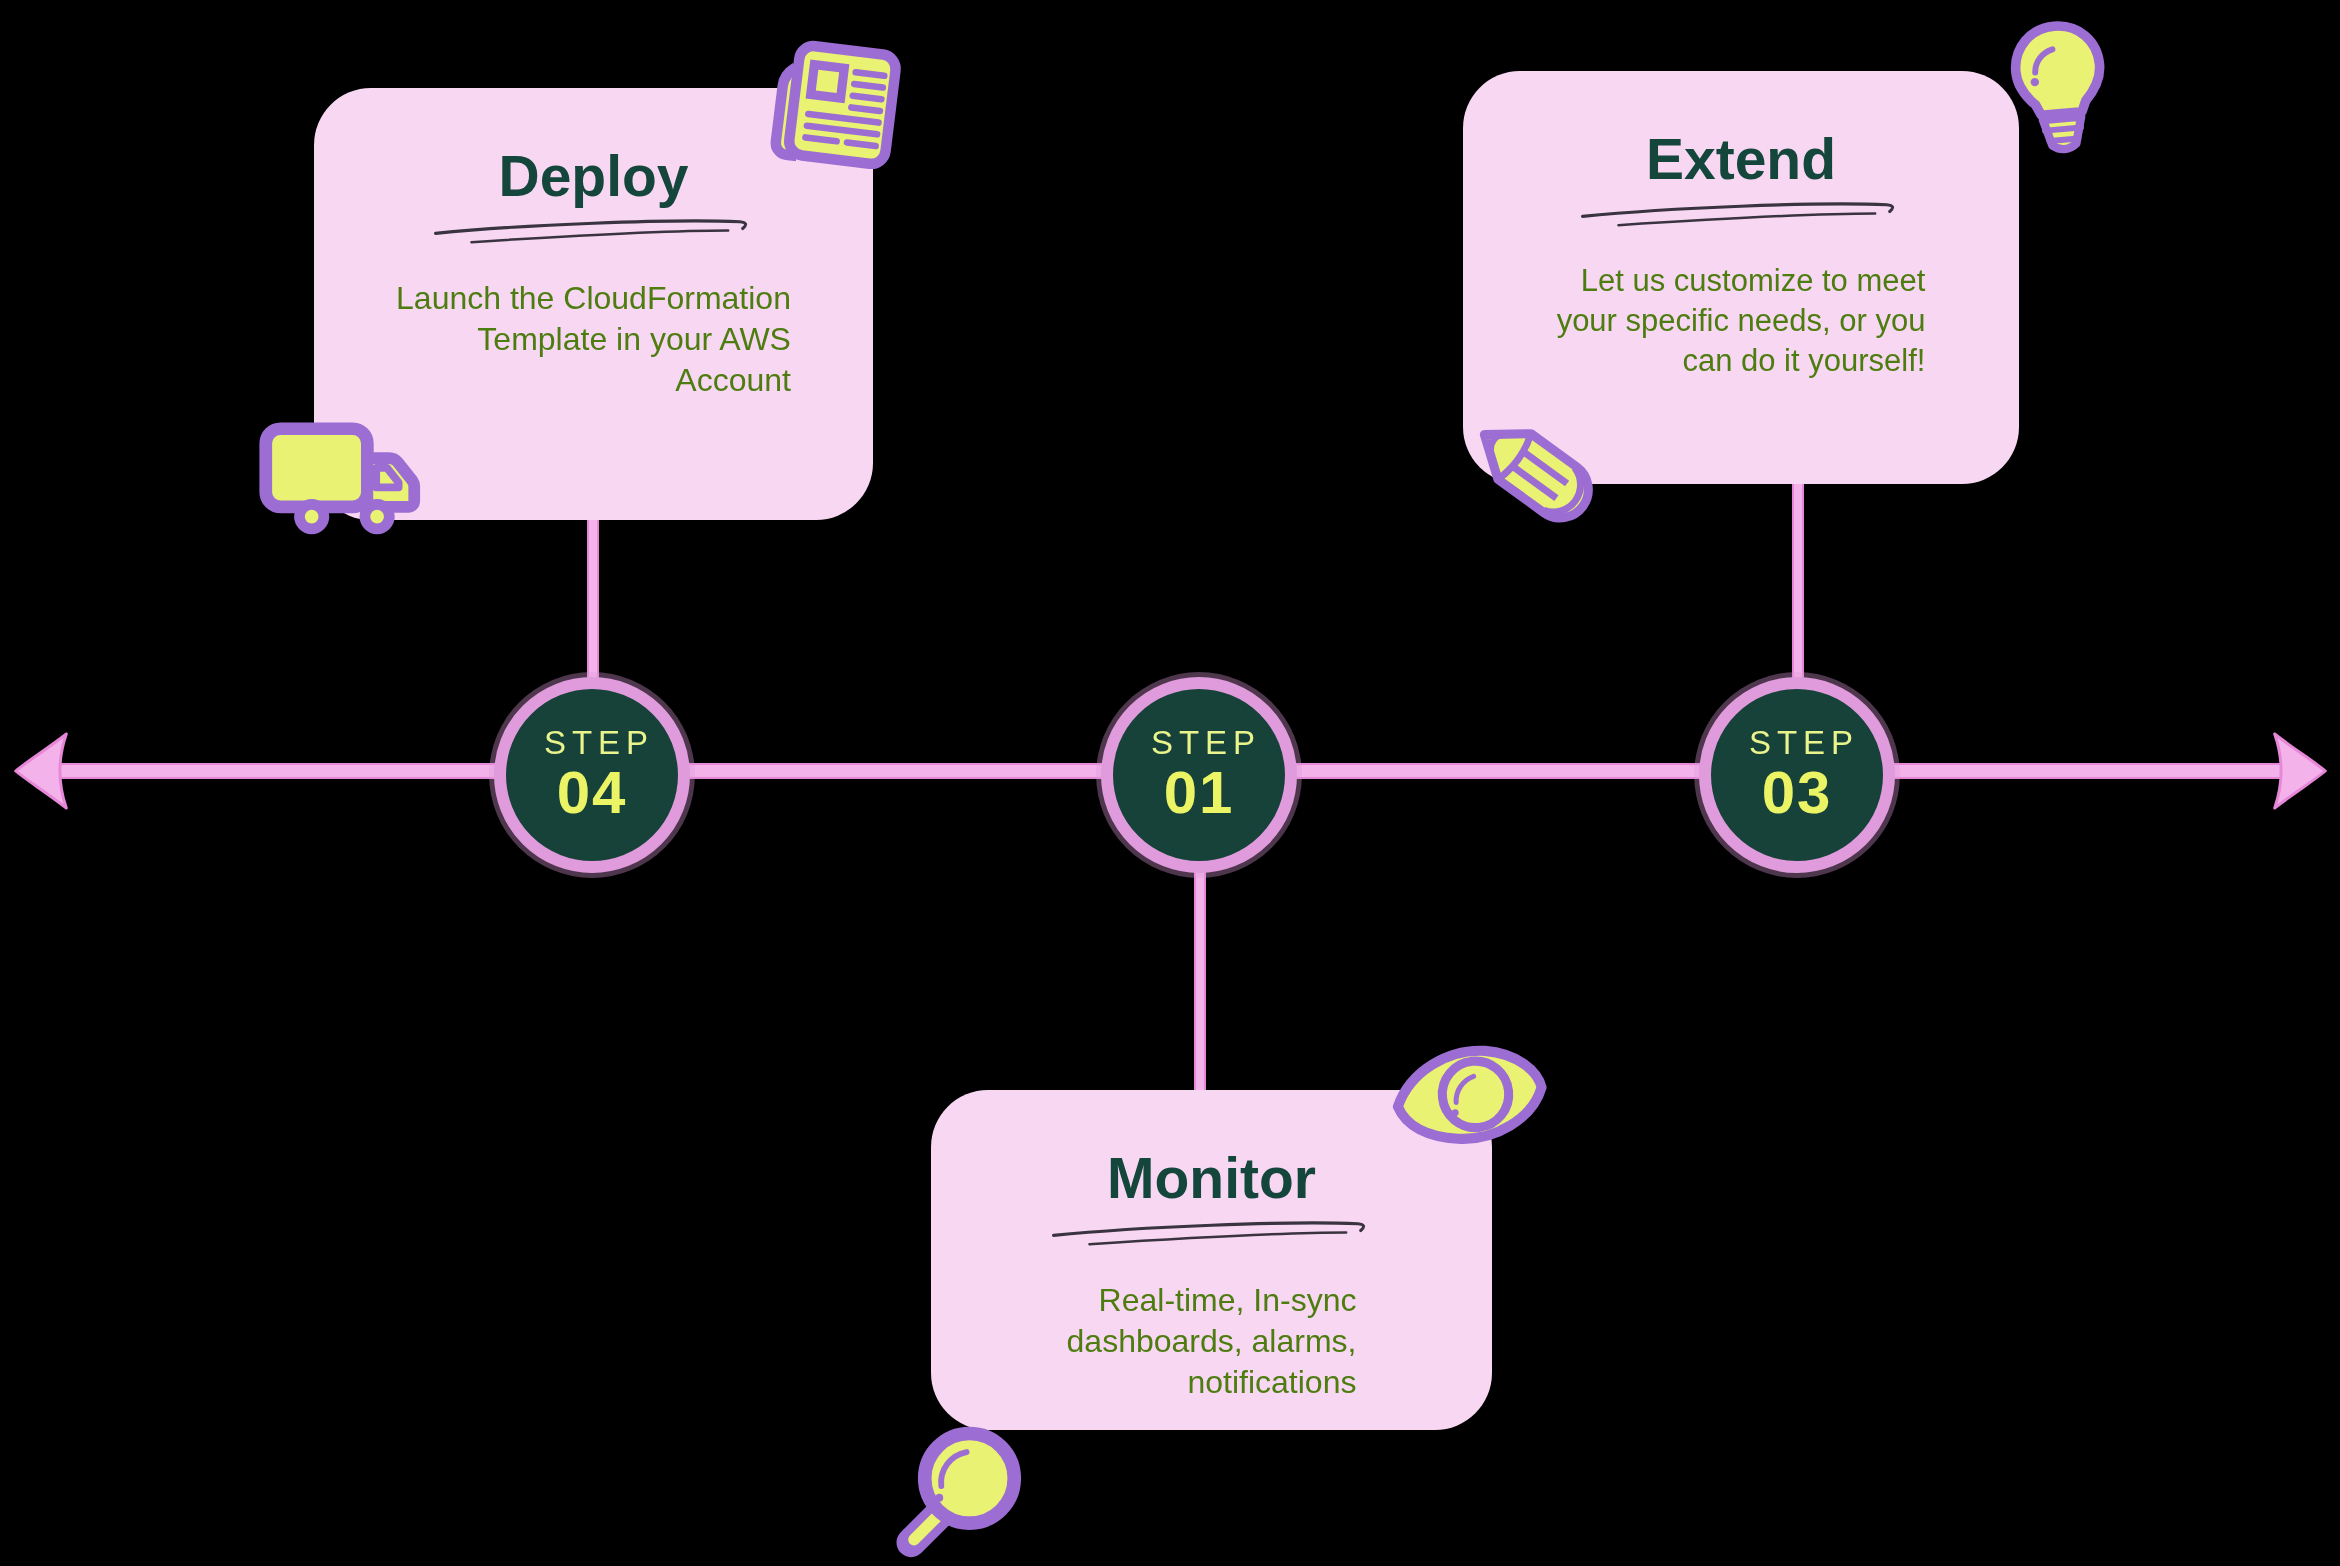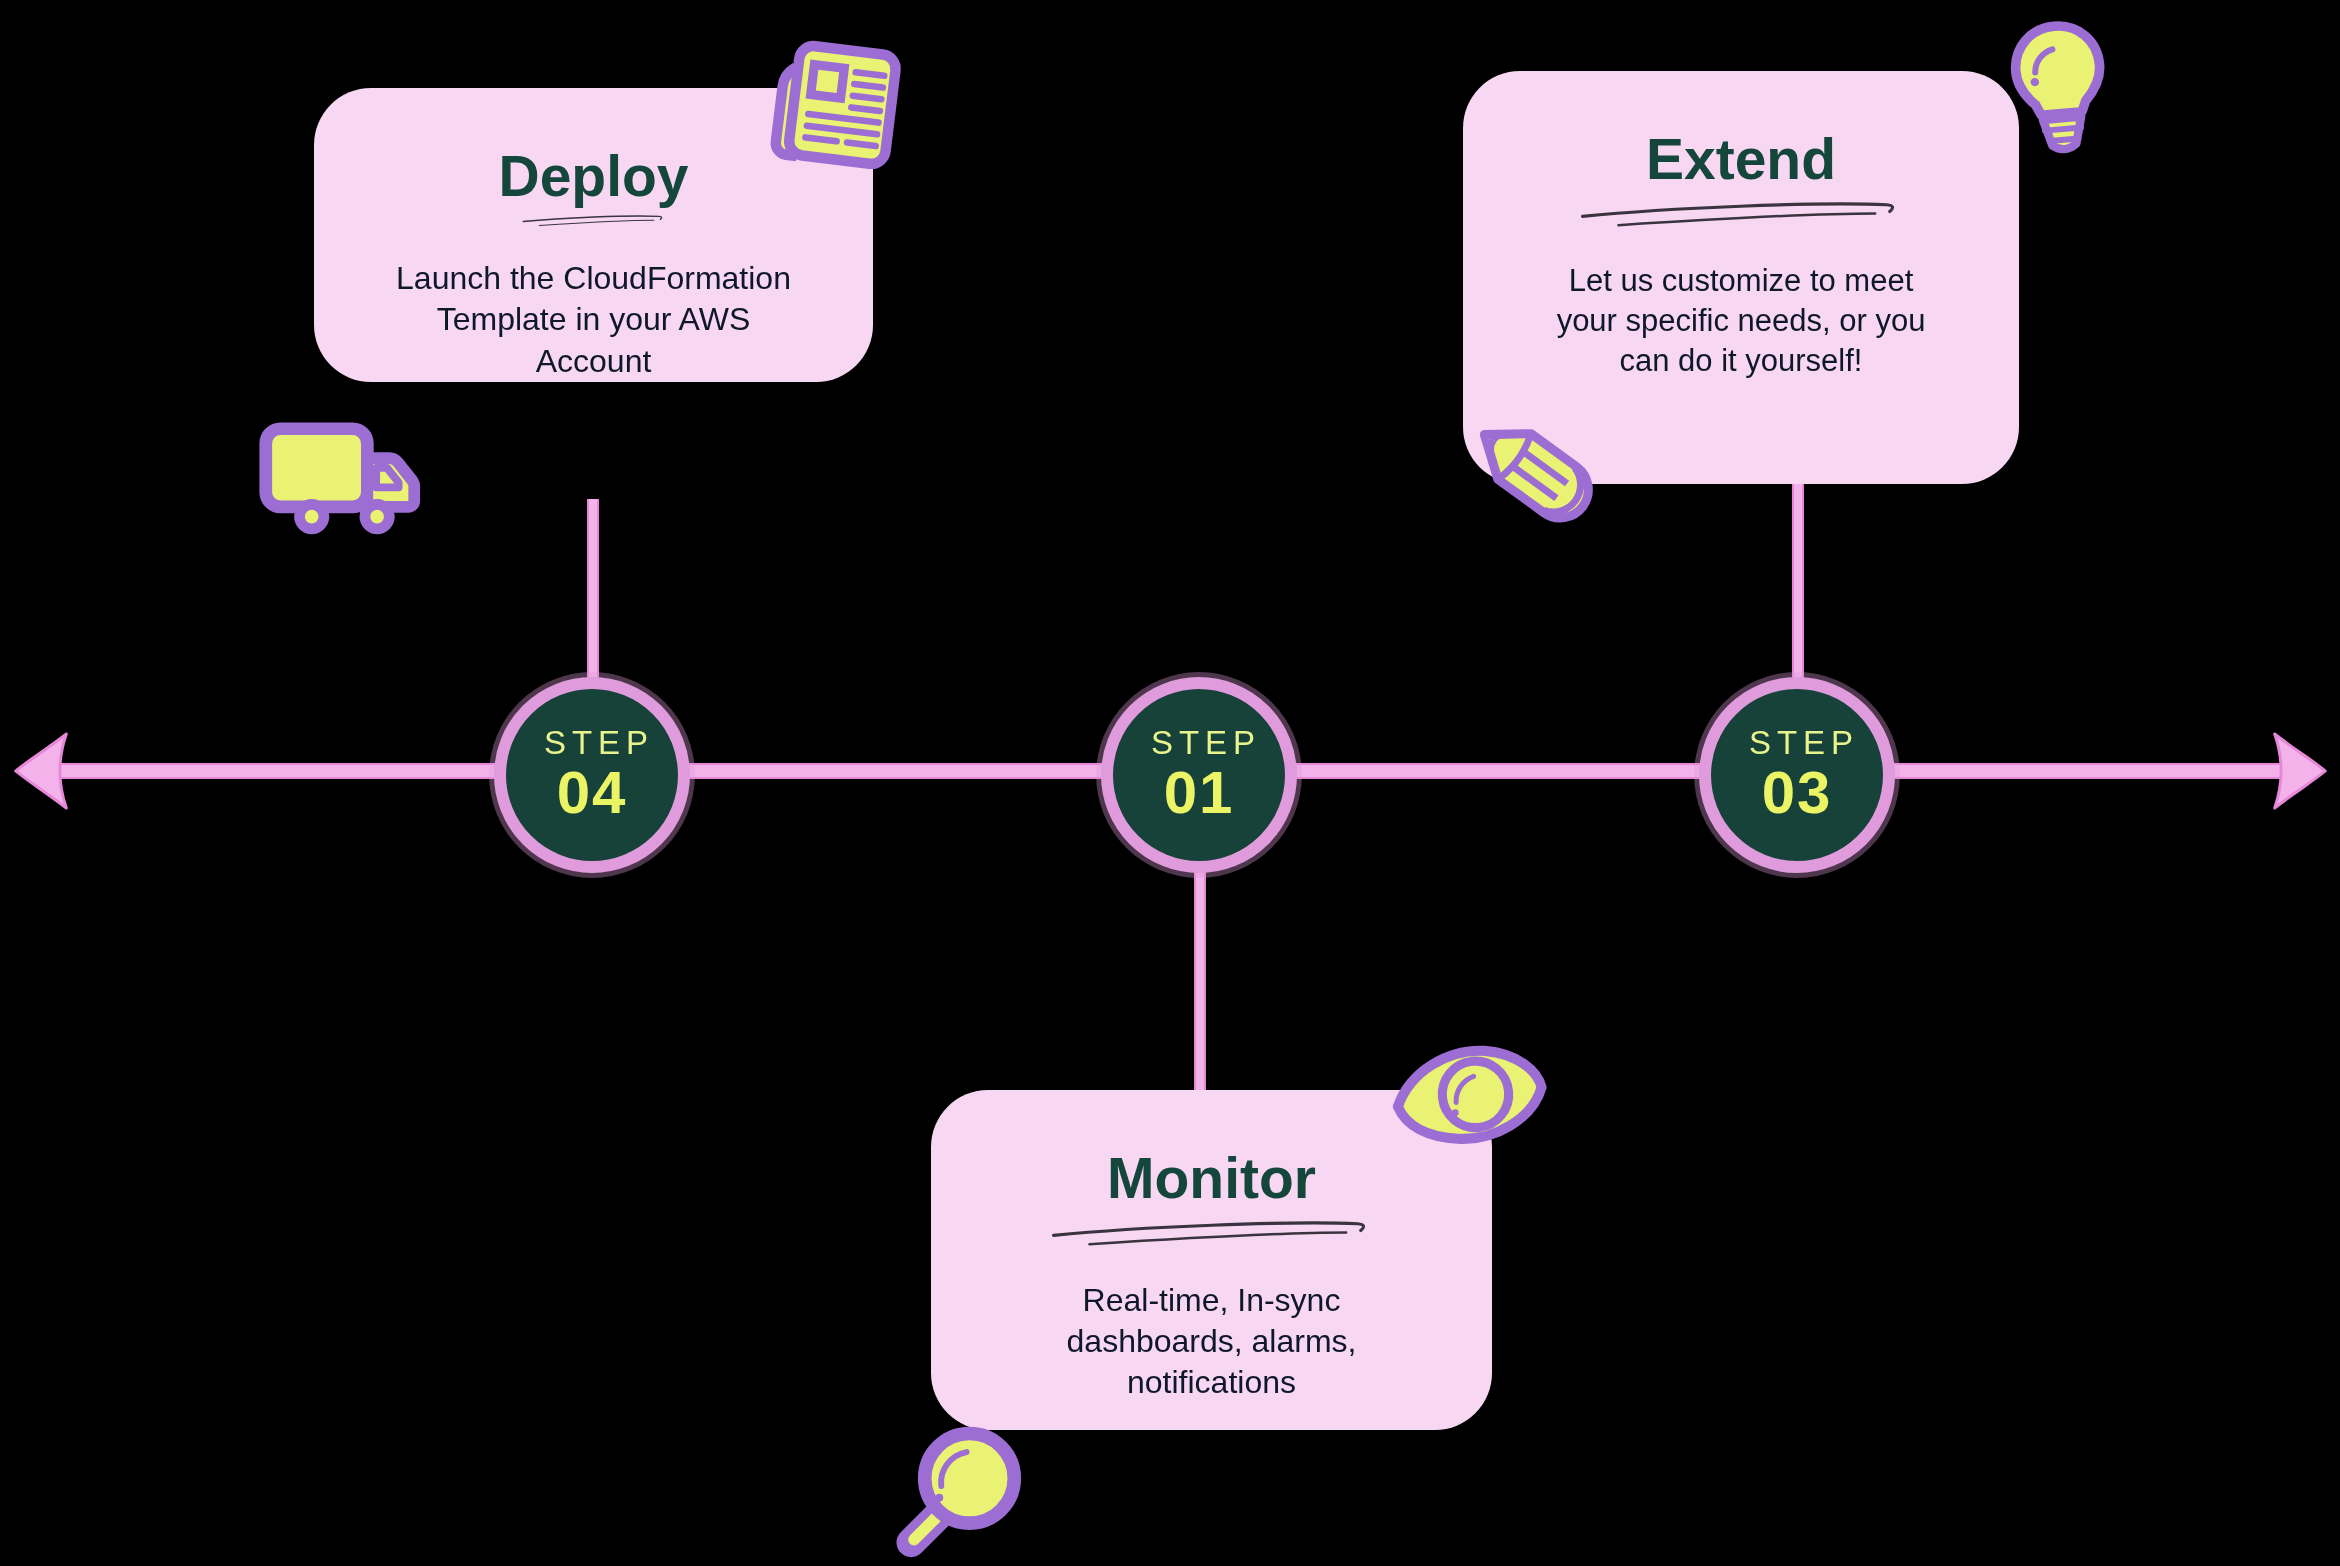--- a/index.html
+++ b/index.html
@@ -65,32 +65,32 @@
   
   .card {
     position: absolute;
     background: #F8D7F3;
     border-radius: 57px;
     display: flex; flex-direction: column; align-items: center;
     box-sizing: border-box;
     padding-top: 57px;
     z-index: 2;
   }
-  .card.deploy  { left: 314px;  top: 88px;   width: 559px; height: 294px; }
+  .card.deploy  { left: 314px;  top: 88px;   width: 559px; height: 432px; }
   .card.monitor { left: 931px;  top: 1090px; width: 561px; height: 340px; }
   .card.extend  { left: 1463px; top: 71px;   width: 556px; height: 413px; }
   .card-title {
     color: #14463C; font-size: 57px; font-weight: bold;
     line-height: 1.1; text-align: center;
   }
   .scribble { margin-top: 3.9px; }
   .card-body {
     margin-top: 31px;
-    color: #0f172a; font-size: 32px; line-height: 1.29;
-    text-align: center; white-space: pre;
+    color: #4d7c0f; font-size: 32px; line-height: 1.29;
+    text-align: right; white-space: pre;
   }
   .card.extend .card-body { font-size: 31px; }
 
   
   .icon { position: absolute; z-index: 4; }
   .icon.newspaper { left: 773px;  top: 39px; }
   .icon.truck     { left: 256px;  top: 417px; }
   .icon.lightbulb { left: 2005px; top: 19.5px; }
   .icon.pencil    { left: 1461px; top: 402px; }
   .icon.eye       { left: 1389px; top: 1034px; }

